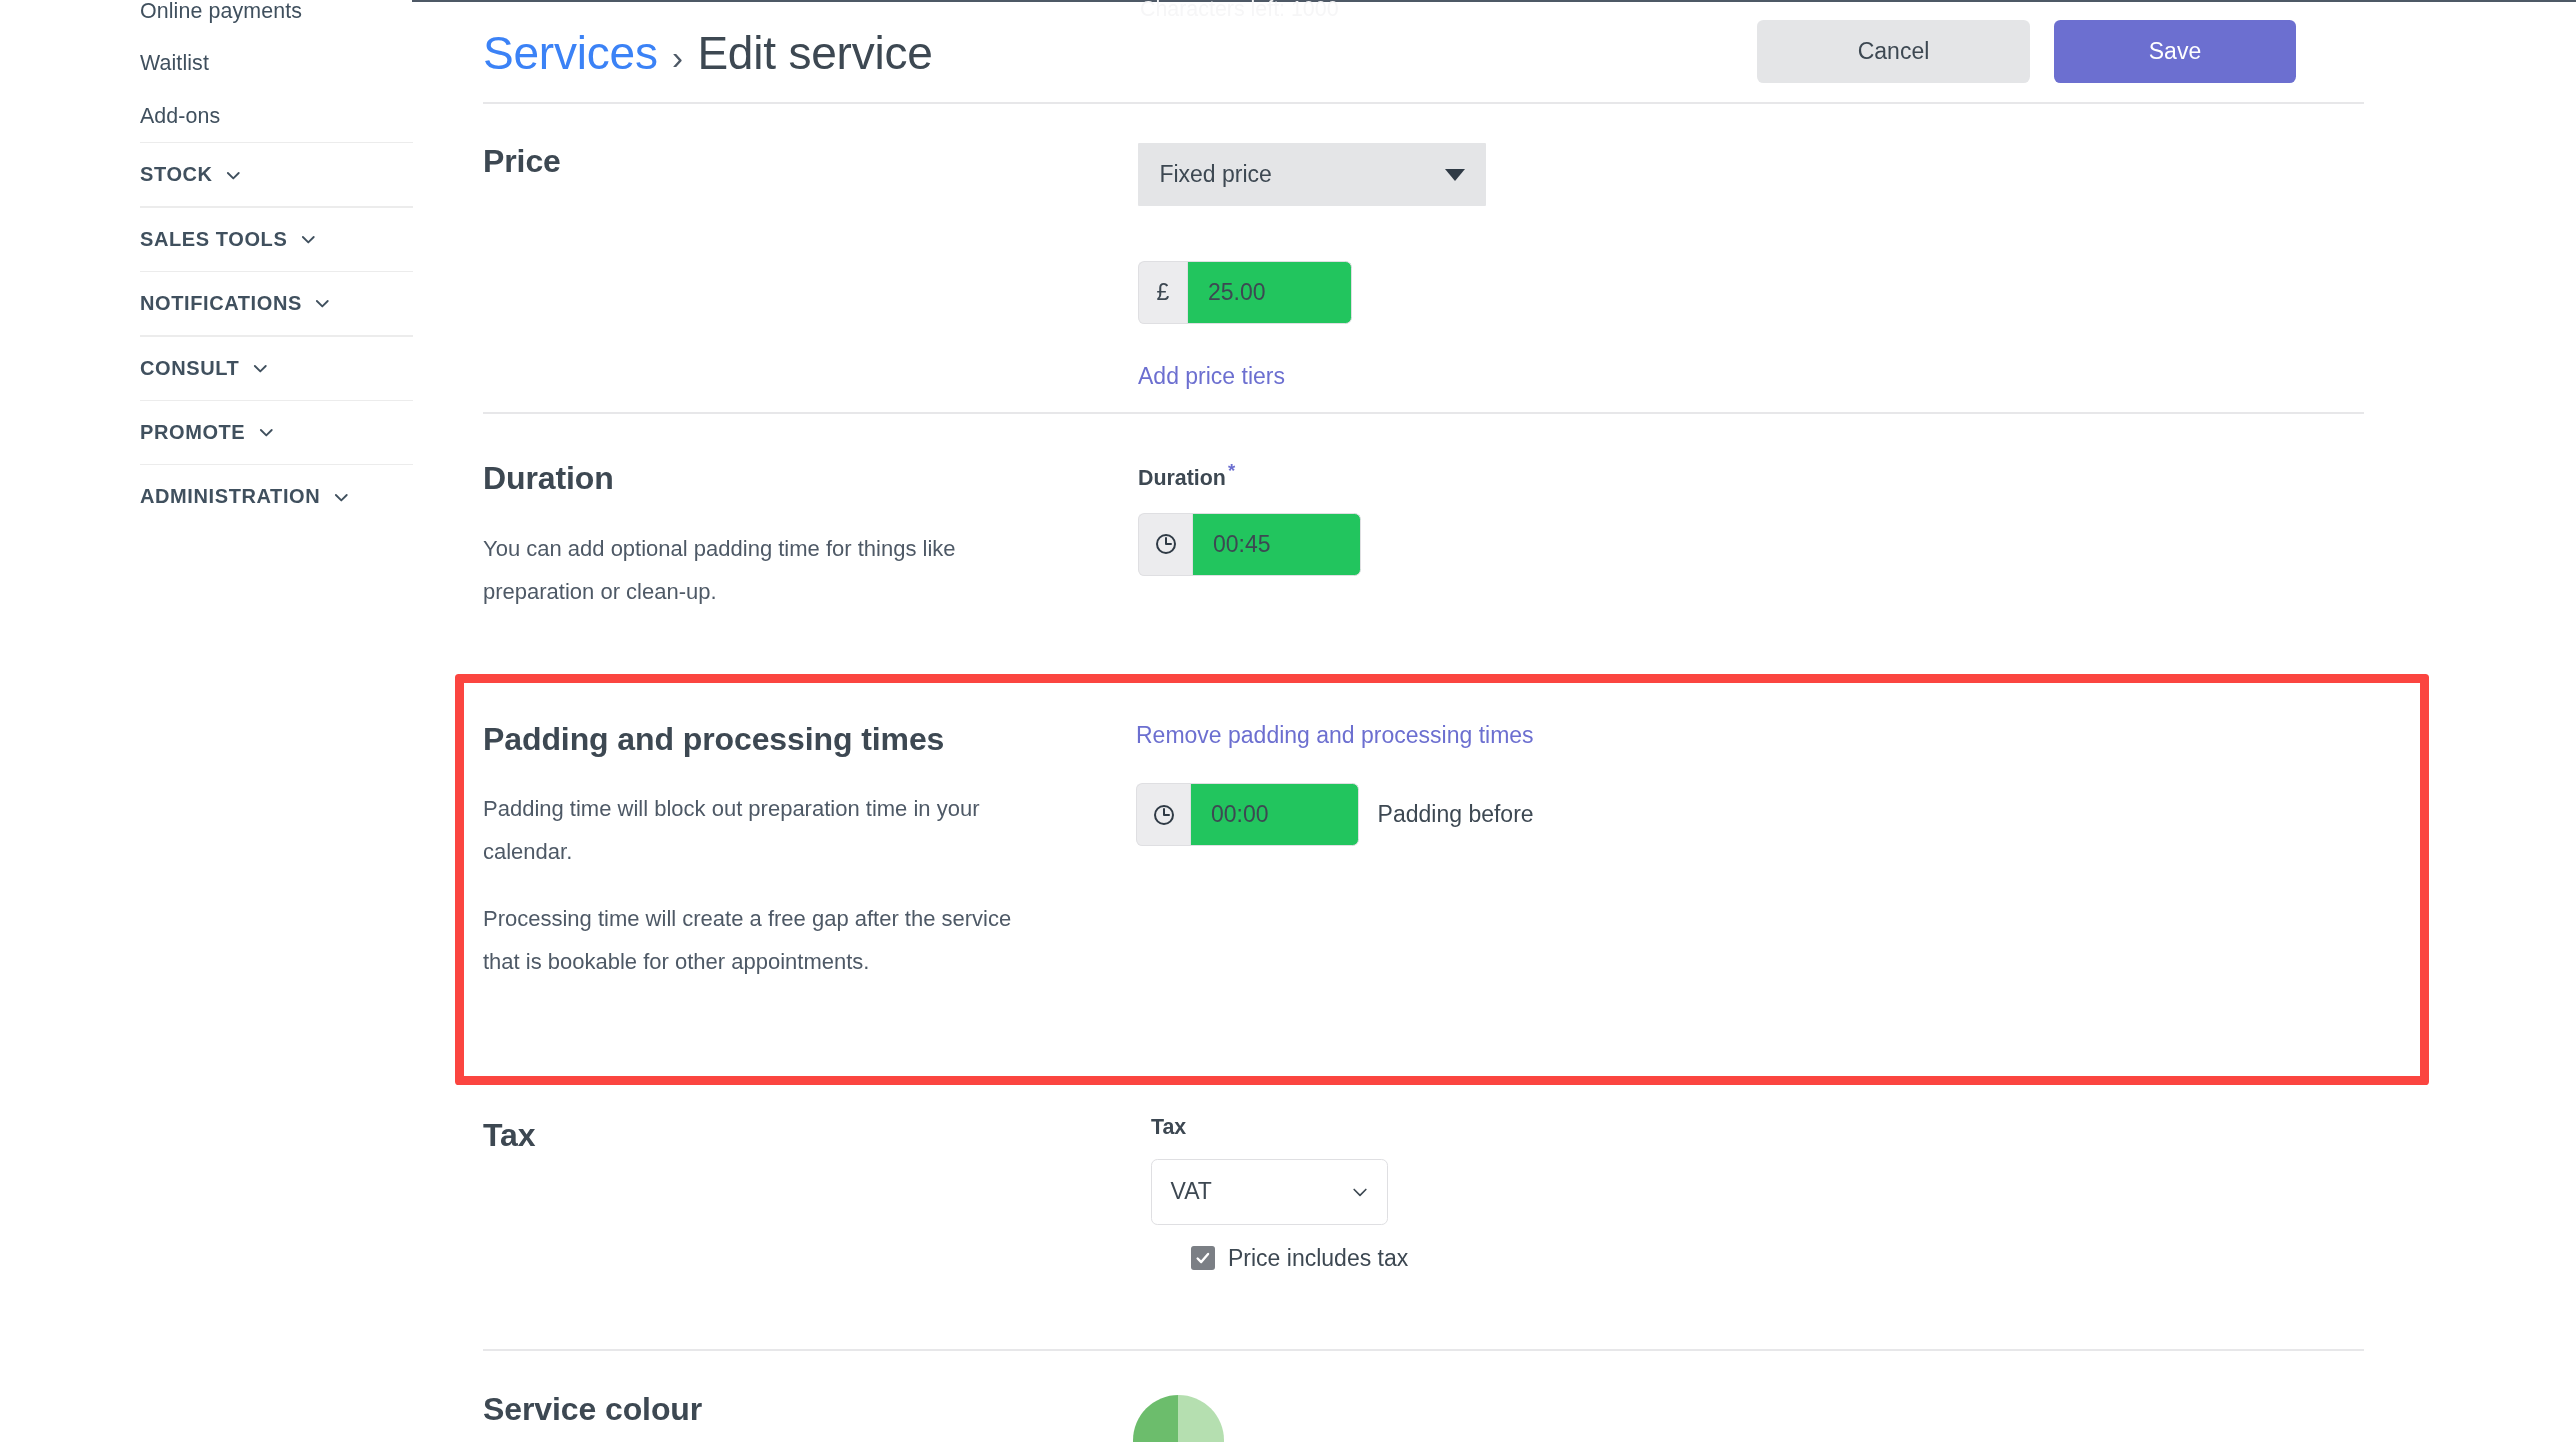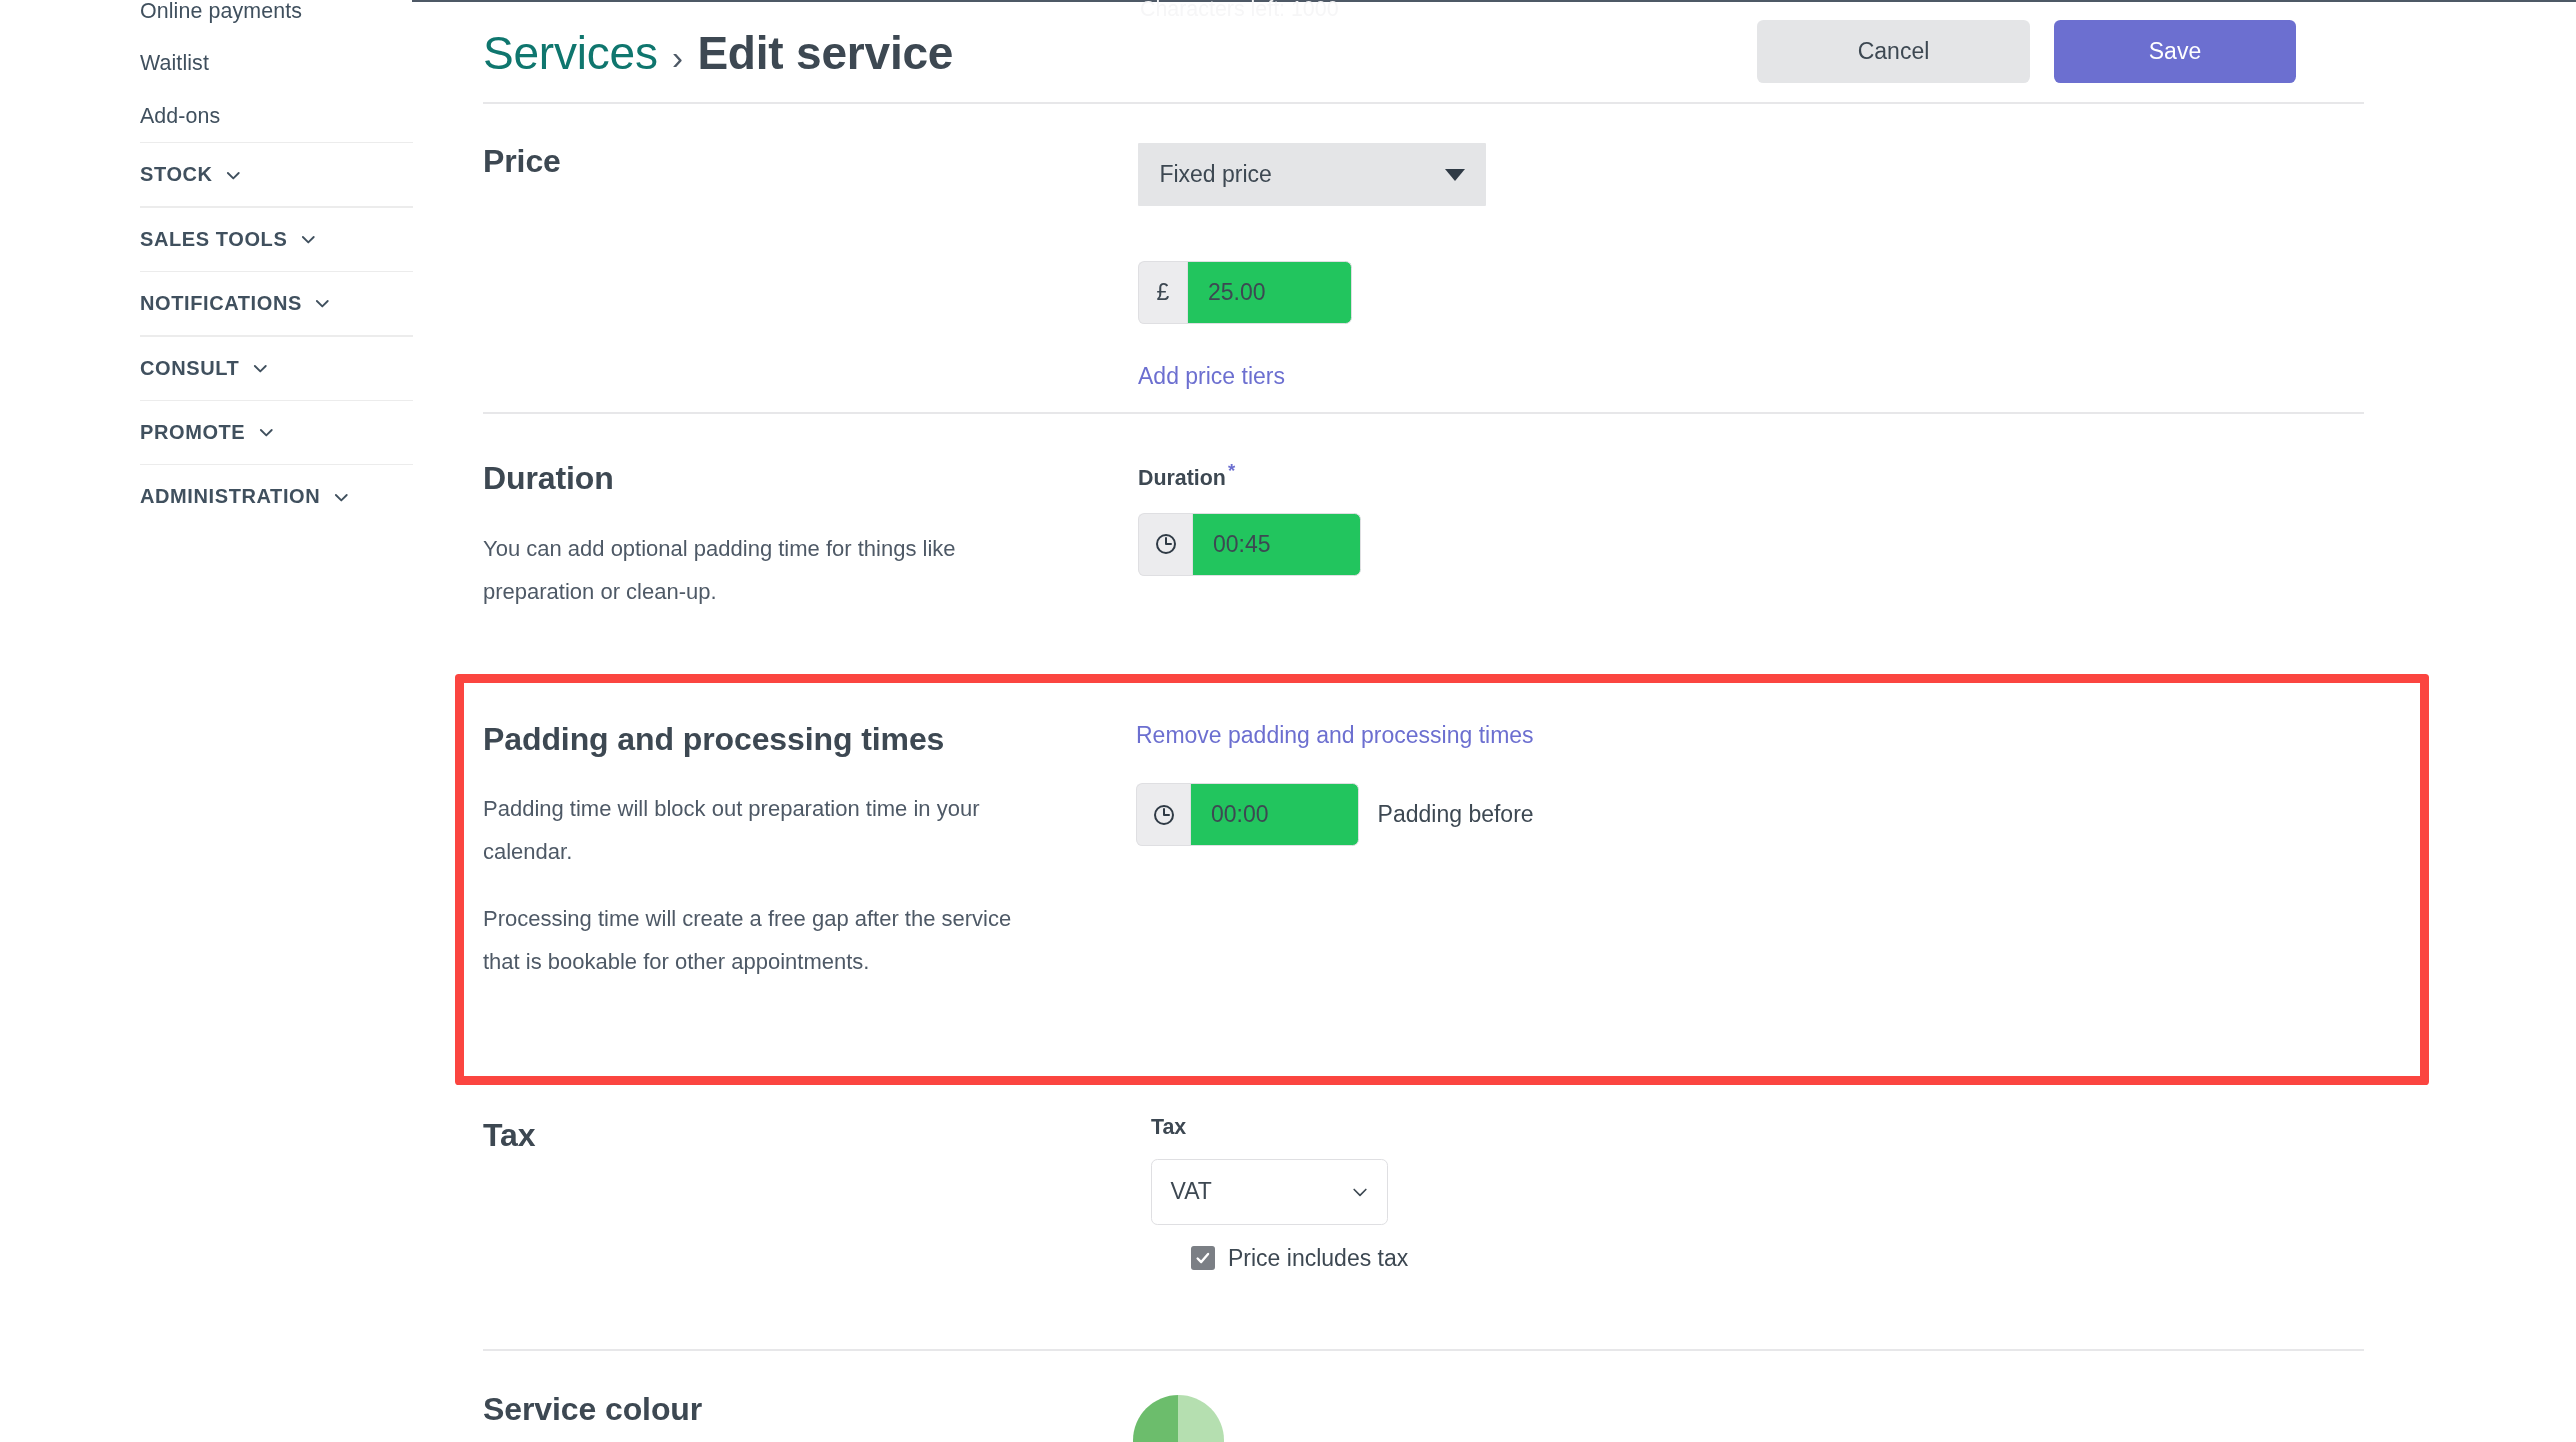--- a/index.html
+++ b/index.html
@@ -38,23 +38,23 @@
     position: absolute; left: 728px; top: -2.9px;
     font-size: 21.4px; color: #f6f6f7; white-space: nowrap;
   }
   .topline { position:absolute; left: 0; top: 0; width: 2164px; height: 2.1px; background:#4e5966; }
 
   .crumbrow {
     position: absolute; left: 0; top: 4.3px; width: 2164px; height: 98px;
     display: flex; align-items: center;
   }
   .crumb { margin-left: 71px; display: flex; align-items: baseline; gap: 14.3px; }
-  .crumb-link { font-size: 46px; color: #0f766e; font-weight: 400; letter-spacing: -0.2px; }
+  .crumb-link { font-size: 46px; color: #3b82f6; font-weight: 400; letter-spacing: -0.2px; }
   .crumb-sep { font-size: 33px; color: #4e5966; font-weight: 400; }
-  .crumb-cur { font-size: 46px; color: #3d4852; font-weight: 700; letter-spacing: -0.2px; }
+  .crumb-cur { font-size: 46px; color: #3d4852; font-weight: 400; letter-spacing: -0.2px; }
 
   .actions { position: absolute; right: 280px; top: 20px; display: flex; gap: 24px; }
   .btn {
     border: none; border-radius: 6.4px; font-size: 23px; cursor: pointer;
     font-family: "Liberation Sans", sans-serif; line-height: 1;
   }
   .btn-cancel { width: 273px; height: 63px; background: #e4e5e7; color: #3d4852; margin-left: 16px; }
   .btn-save { width: 242px; height: 63px; background: #6c6fd0; color: #ffffff; }
 
   .hr { position: absolute; left: 71px; width: 1881px; height: 2.1px; background: #e7e7e9; }

